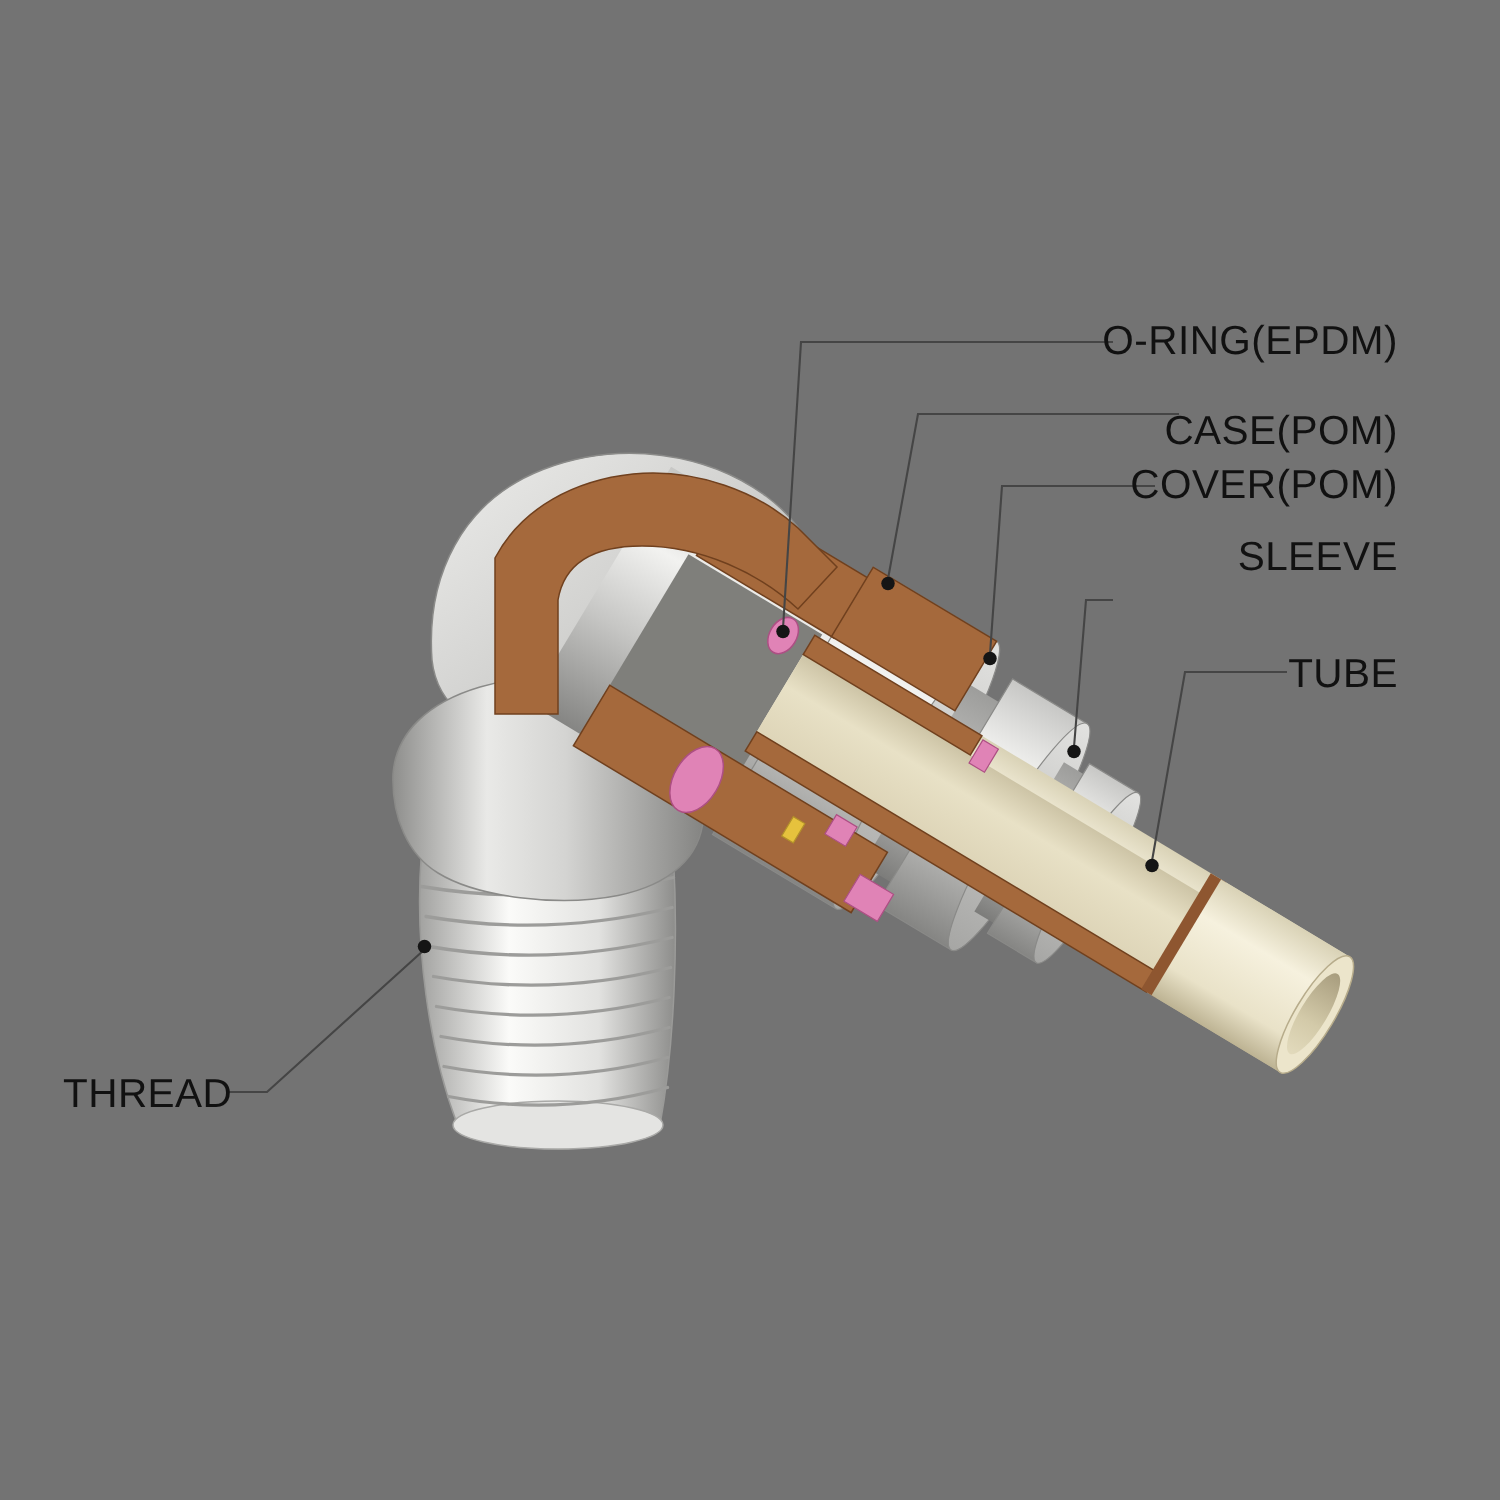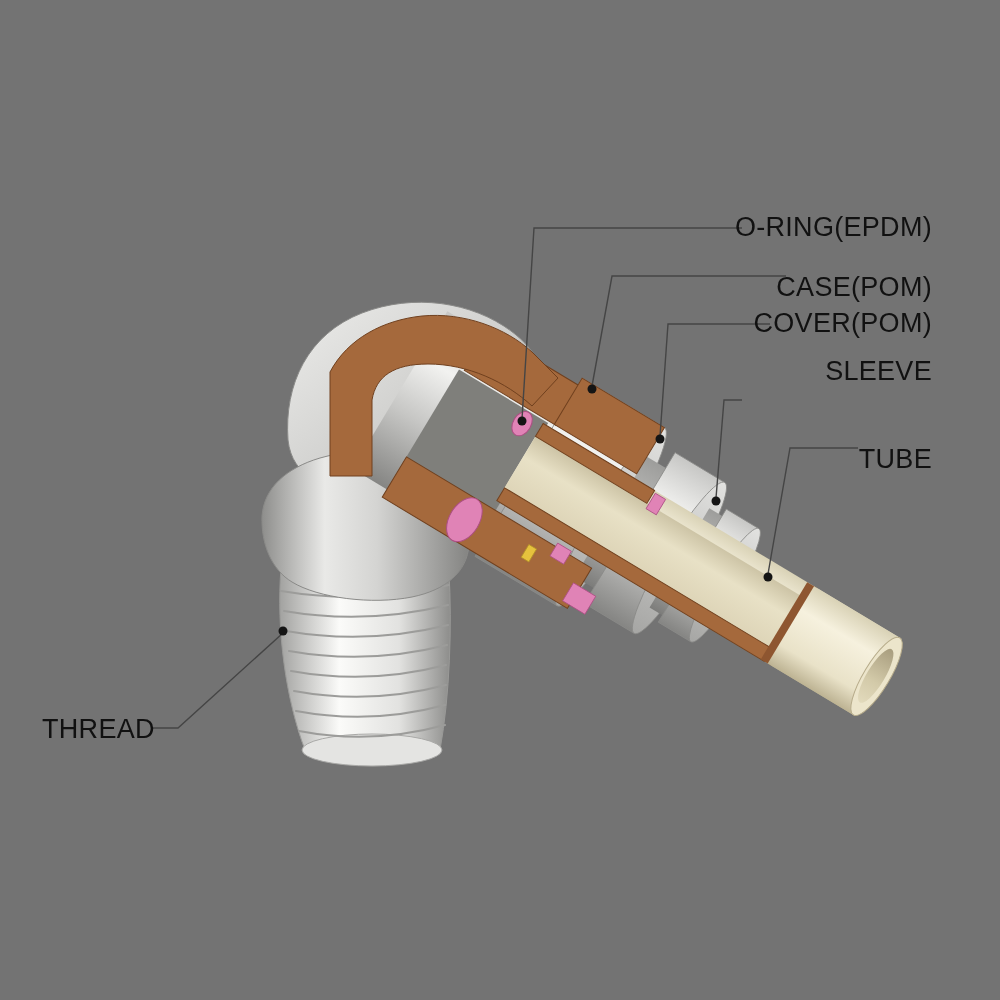--- a/index.html
+++ b/index.html
@@ -11,21 +11,21 @@
   .stage{position:relative;width:1000px;height:1000px;background:#737373;}
   .stage svg{position:absolute;left:0;top:0;}
   .label{
     position:absolute;font-size:27px;line-height:31px;color:#111111;
     letter-spacing:.3px;white-space:nowrap;user-select:none;
   }
   .lbl-oring {top:212px;right:68px;text-align:right;}
   .lbl-case  {top:272px;right:68px;text-align:right;}
   .lbl-cover {top:308px;right:68px;text-align:right;}
   .lbl-sleeve{top:356px;right:68px;text-align:center;}
-  .lbl-tube  {top:444px;right:68px;text-align:center;}
+  .lbl-tube  {top:434px;right:68px;text-align:center;}
   .lbl-thread{top:714px;left:42px;text-align:center;}
 </style>
 </head>
 <body>
 
 <div class="stage">
 
   <svg width="1000" height="1000" viewBox="0 0 1000 1000">
     <defs>
       <linearGradient id="gMetal" x1="0" y1="0" x2="0" y2="1">

